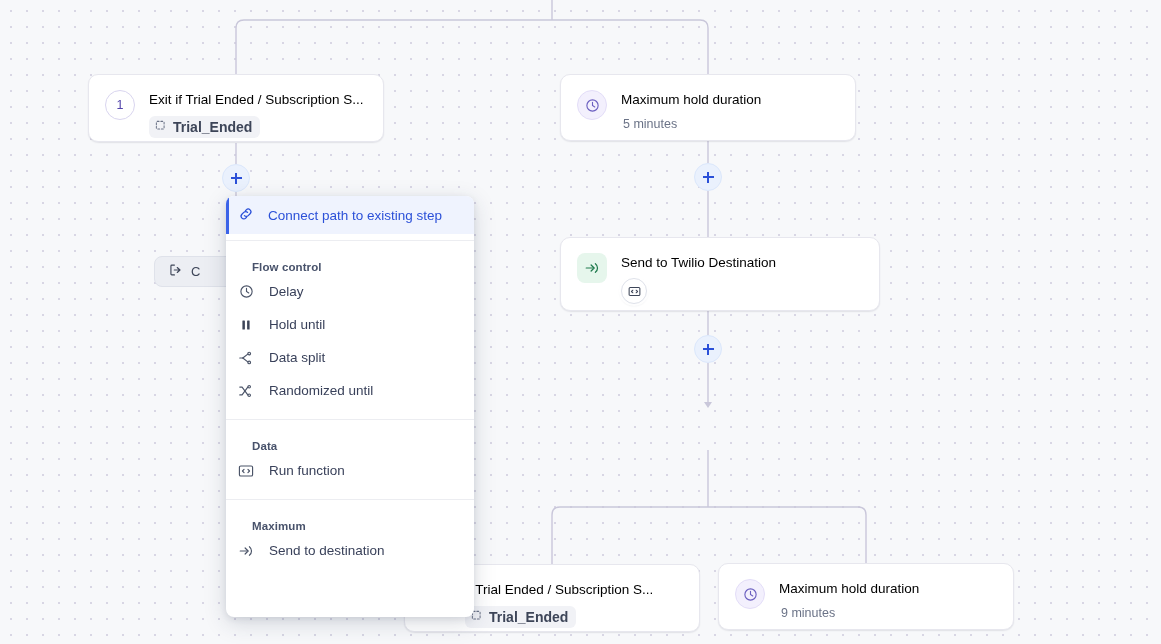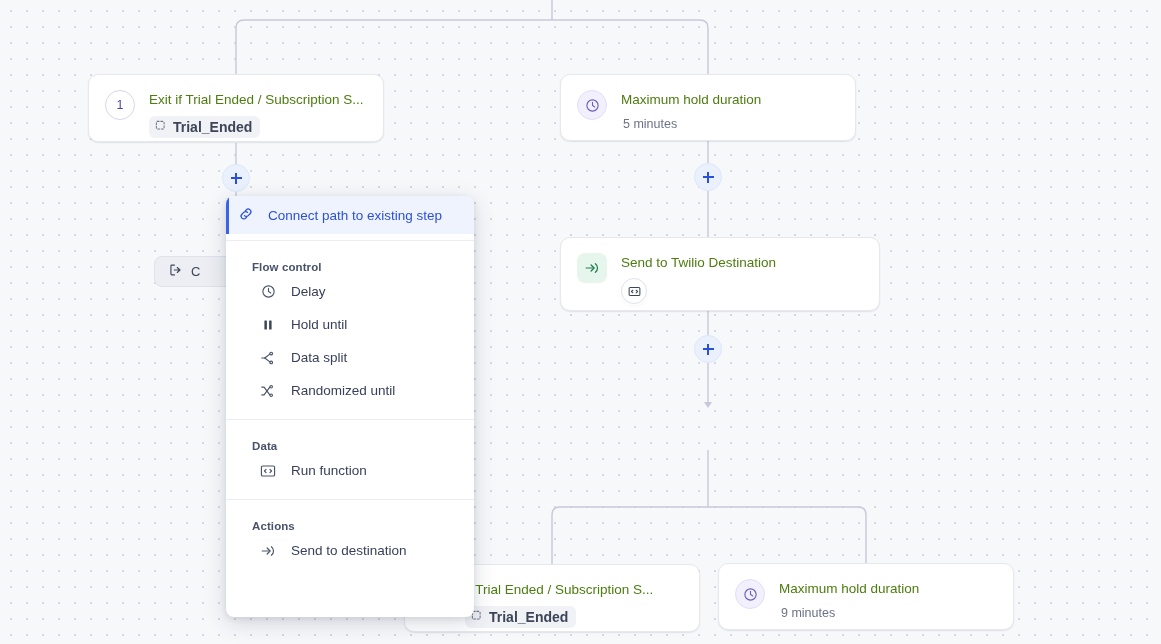--- a/index.html
+++ b/index.html
@@ -47,21 +47,21 @@
     font-size: 12.5px;
     font-weight: 400;
   }
   .ico-clock { background: #f3f0fd; border: 1px solid #e3ddf8; }
   .ico-send  { background: #e6f6ec; }
   .ico-pause { background: #efecfc; }
 
   .node-body { flex: 1 1 auto; min-width: 0; padding-top: 2px; }
   .node-title {
     font-size: 13.5px;
-    color: #4d7c0f;
+    color: #000000;
     line-height: 17px;
     white-space: nowrap;
     overflow: hidden;
     text-overflow: ellipsis;
   }
   .node-sub {
     font-size: 12.5px;
     color: #6b7387;
     margin-top: 9px;
     margin-left: 2px;
@@ -147,21 +147,21 @@
     padding: 20px 0 2px 26px;
     font-size: 11.5px;
     font-weight: 700;
     color: #48526b;
     letter-spacing: .1px;
   }
   .menu-item {
     display: flex; align-items: center;
     gap: 15px;
     height: 33px;
-    padding-left: 34px;
+    padding-left: 12px;
     font-size: 13.5px;
     color: #39415a;
     cursor: pointer;
   }
   .mi-ico { width: 16px; height: 16px; display: flex; align-items: center; justify-content: center; flex: 0 0 16px; }
   .grp-pad-a { padding-bottom: 12px; }
 </style>
 </head>
 <body>
 
@@ -360,21 +360,21 @@
             <path d="M6.8 7.2 5 9l1.8 1.8M11.2 7.2 13 9l-1.8 1.8"></path>
           </svg>
         </span>
         <span>Run function</span>
       </div>
     </div>
 
     <div class="menu-sep"></div>
 
     <div>
-      <div class="menu-sec">Actions</div>
+      <div class="menu-sec">Maximum</div>
       <div class="menu-item">
         <span class="mi-ico">
           <svg width="16" height="16" viewBox="0 0 18 18" fill="none" stroke="#4b5468" stroke-width="1.3" stroke-linecap="round" stroke-linejoin="round">
             <path d="M2.5 9h8.5"></path>
               <path d="M8 5.6 11.4 9 8 12.4"></path>
             <path d="M12.8 4.2a6 6 0 0 1 0 9.6"></path>
           </svg>
         </span>
         <span>Send to destination</span>
       </div>

